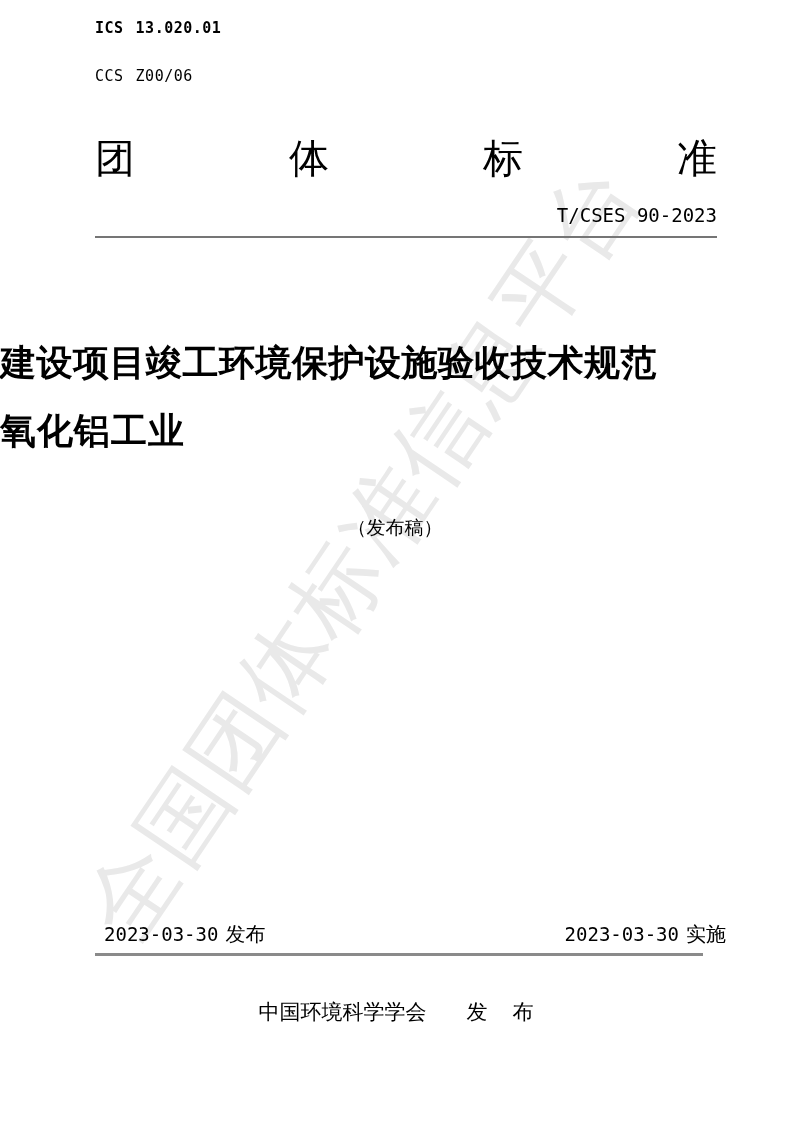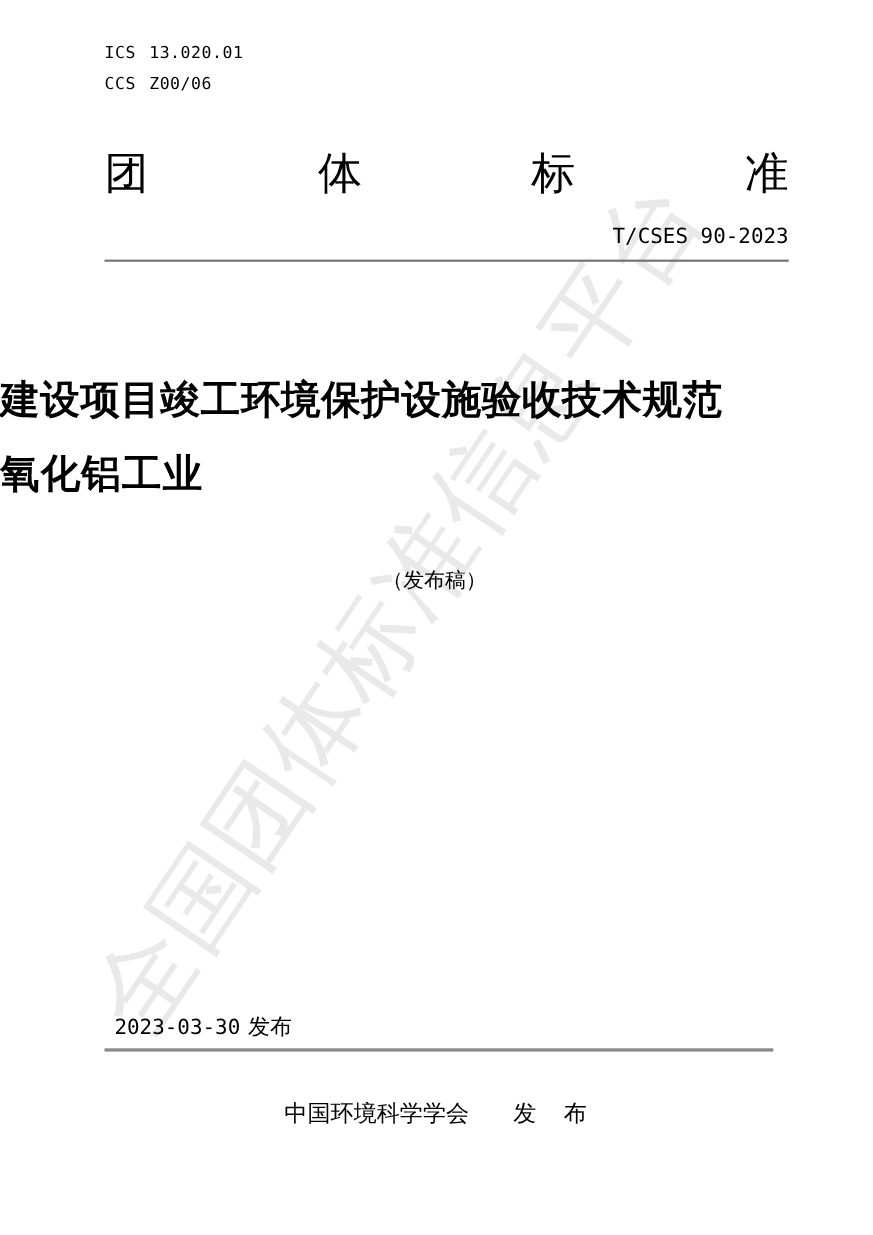--- a/index.html
+++ b/index.html
@@ -37,21 +37,21 @@
   
   .code-line {
     position: absolute;
     left: 95px;
     font-size: 15px;
     font-family: "DejaVu Sans Mono", monospace;
     letter-spacing: 0.5px;
     white-space: nowrap;
   }
   .code-line .code { margin-left: 12px; }
-  .ics-line { top: 39px; }
+  .ics-line { top: 19px; font-weight: bold; }
   .ccs-line { top: 67px; }
   
   .std-type {
     position: absolute;
     left: 95px;
     top: 138px;
     width: 622px;
     display: flex;
     justify-content: space-between;
     font-size: 40px;
@@ -175,20 +175,23 @@
 
     <div class="title-zh title-line2">氧化铝工业</div>
 
 
     <div class="draft-note">（发布稿）</div>
 
     <div class="dates-row">
       <div>
         <span class="date">2023-03-30</span><span class="date-label">发布</span>
       </div>
+      <div>
+        <span class="date">2023-03-30</span><span class="date-label">实施</span>
+      </div>
     </div>
 
     <div class="rule bottom-rule"></div>
 
     <div class="publisher-row">
       <span>中国环境科学学会</span><span class="publish-label">发　布</span>
     </div>
 
   </div>
 </div>

